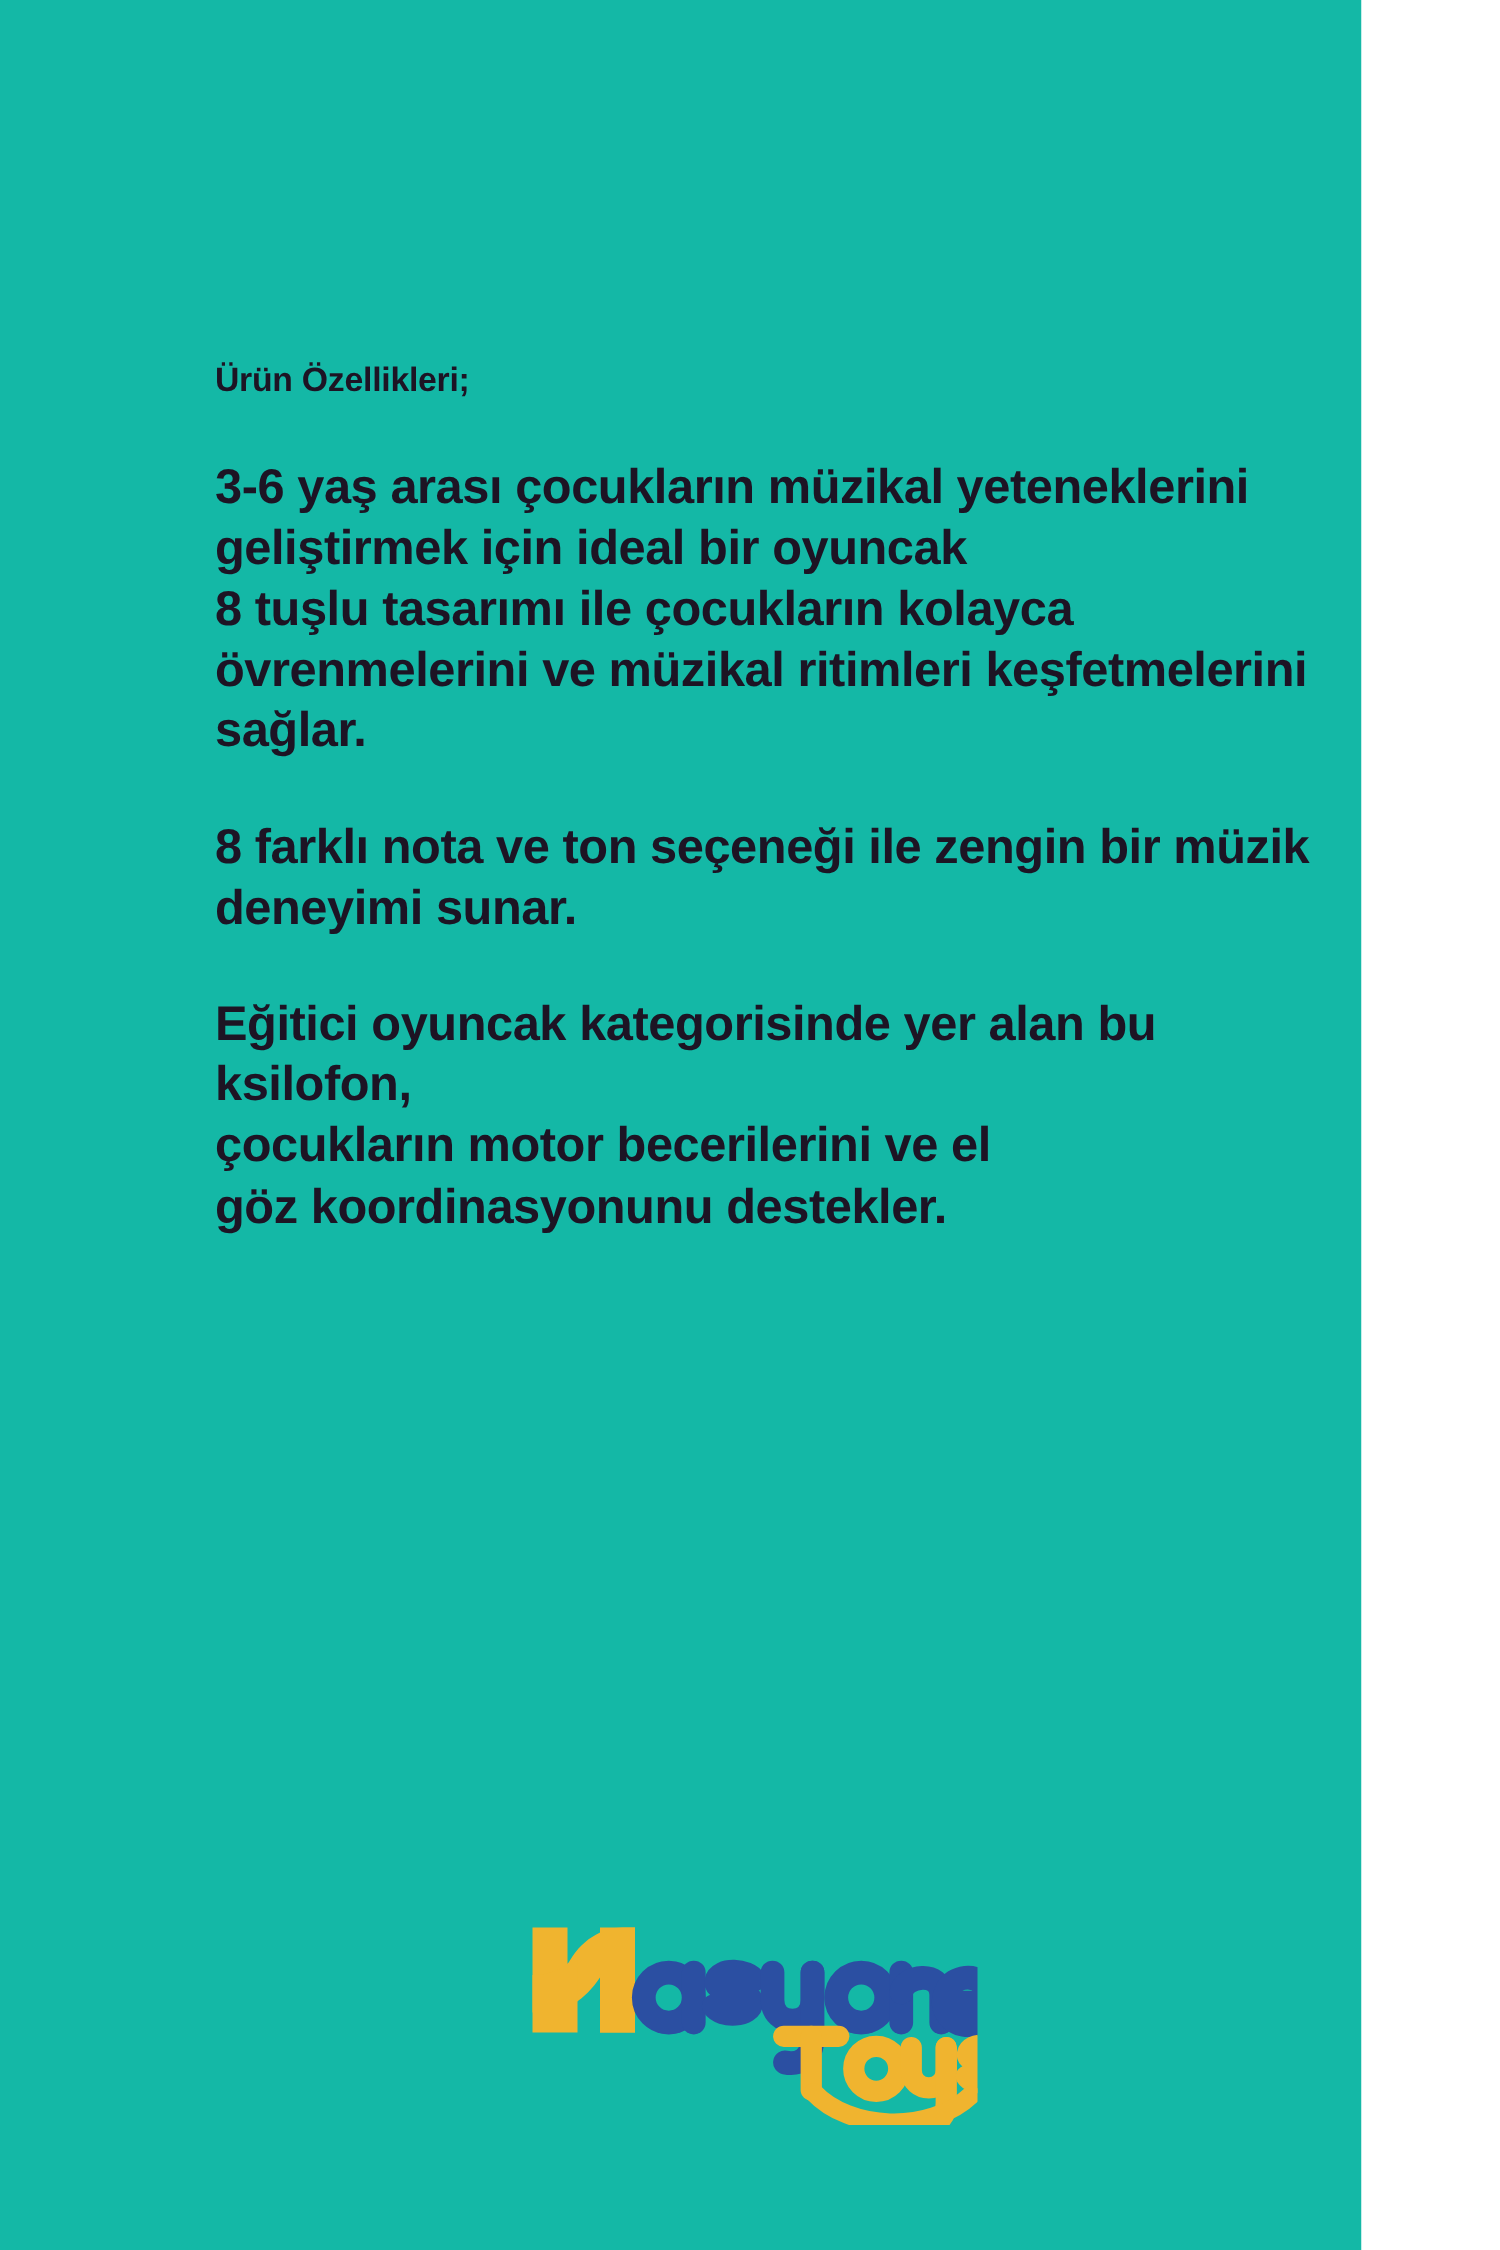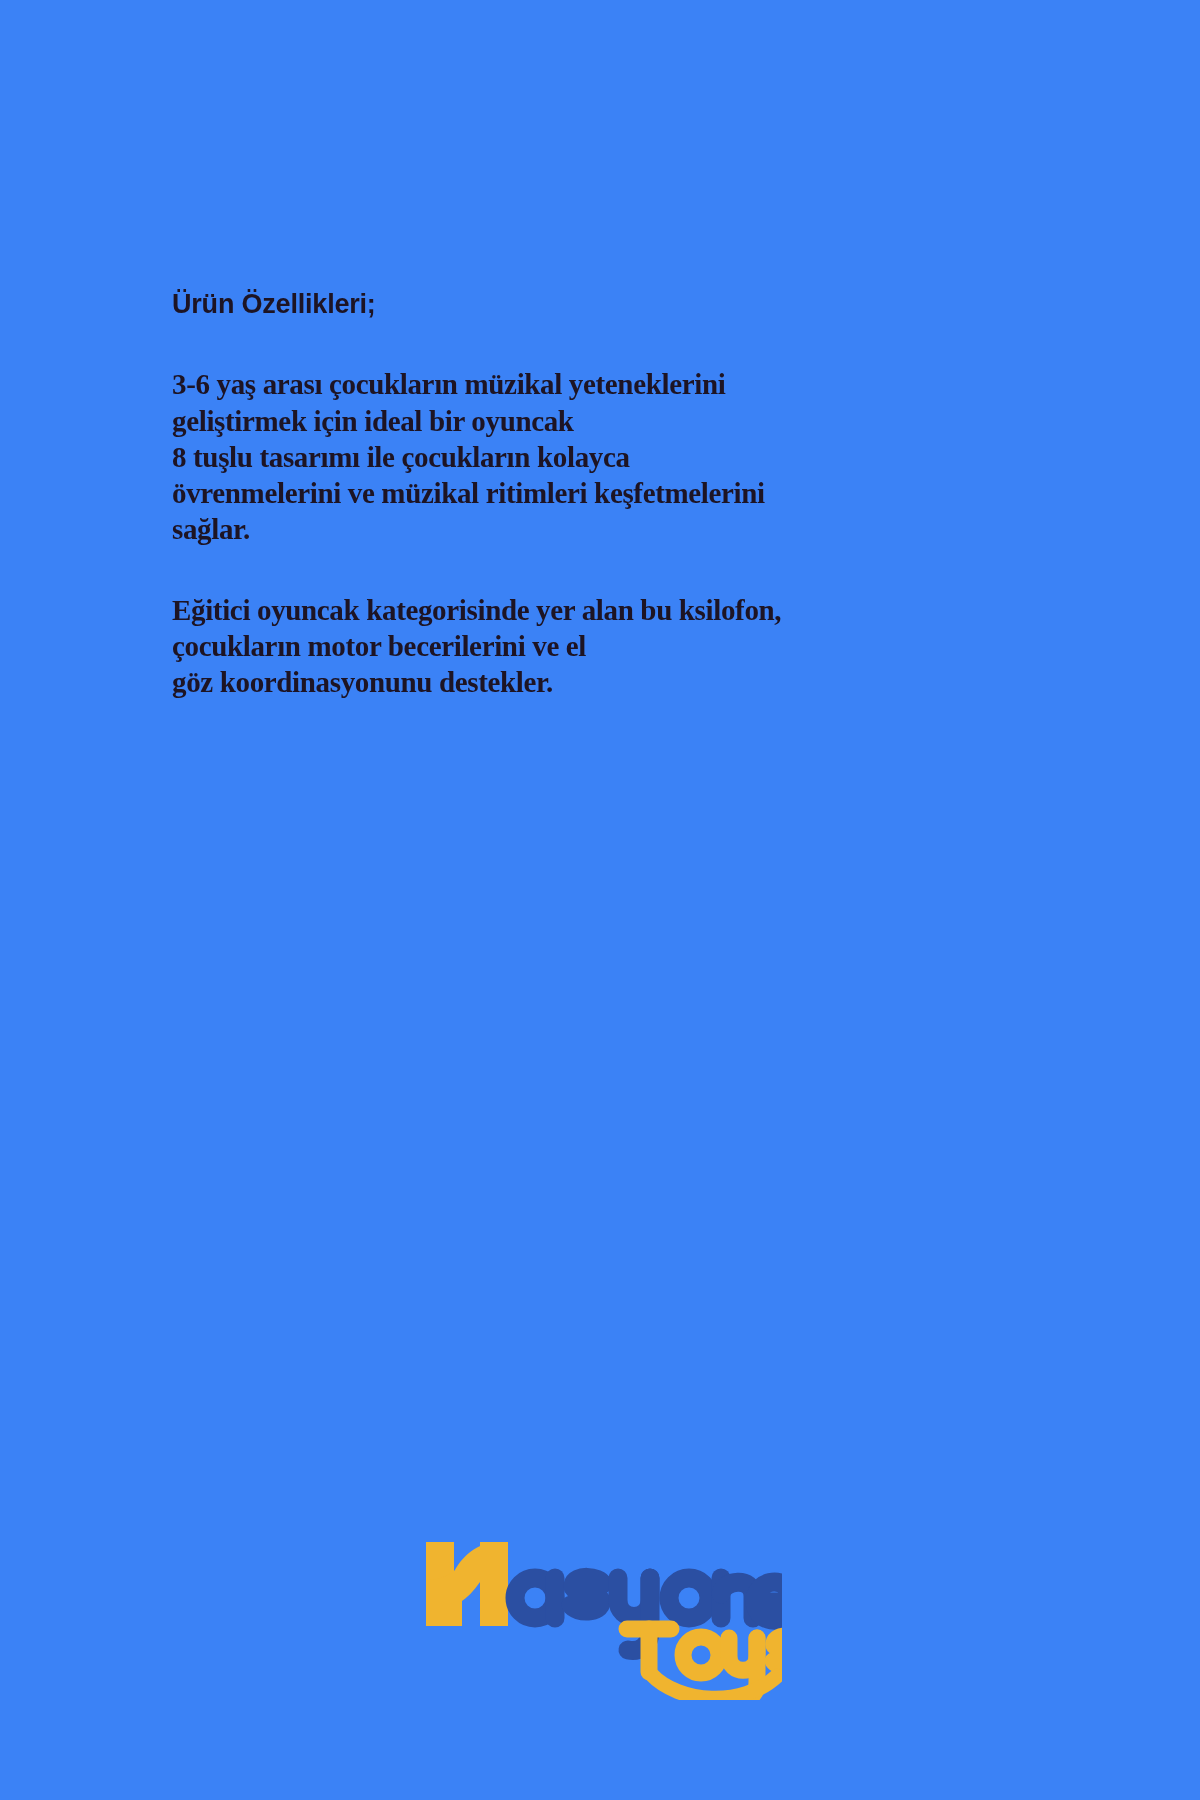--- a/index.html
+++ b/index.html
@@ -10,51 +10,50 @@
     width: 1200px;
     height: 1800px;
     background: #ffffff;
     font-family: "Liberation Sans", sans-serif;
     overflow: hidden;
     position: relative;
   }
 
   .page {
     position: relative;
-    width: 1200px;
+    width: 1089px;
     height: 1800px;
-    background: #3b82f6;
+    background: #14b8a6;
   }
 
   .content {
     position: absolute;
     left: 172px;
     top: 288px;
     width: 900px;
   }
 
   .features-heading {
     font-size: 27px;
     font-weight: 700;
     color: #1d1424;
     letter-spacing: -0.2px;
     margin: 0 0 46px 0;
     line-height: 1.2;
     white-space: pre;
   }
 
   .para {
-    font-size: 29px;
+    font-size: 39px;
     font-weight: 700;
     color: #1d1424;
     letter-spacing: -0.35px;
     line-height: 1.25;
     margin: 0 0 44px 0;
     white-space: pre-line;
-    font-family: Liberation Serif, serif;
   }
 
   .para:last-of-type {
     margin-bottom: 0;
   }
 
   
   .logo-wrap {
     position: absolute;
     left: 0;
@@ -94,20 +93,22 @@
   <div class="content">
 
     <h2 class="features-heading">Ürün Özellikleri;</h2>
 
     <p class="para">3-6 yaş arası çocukların müzikal yeteneklerini
 geliştirmek için ideal bir oyuncak
 8 tuşlu tasarımı ile çocukların kolayca
 övrenmelerini ve müzikal ritimleri keşfetmelerini
 sağlar.</p>
 
+    <p class="para">8 farklı nota ve ton seçeneği ile zengin bir müzik
+deneyimi sunar.</p>
 
 
     <p class="para">Eğitici oyuncak kategorisinde yer alan bu ksilofon,
 çocukların motor becerilerini ve el
 göz koordinasyonunu destekler.</p>
 
   </div>
 
   <div class="logo-wrap">
     <div class="logo">

